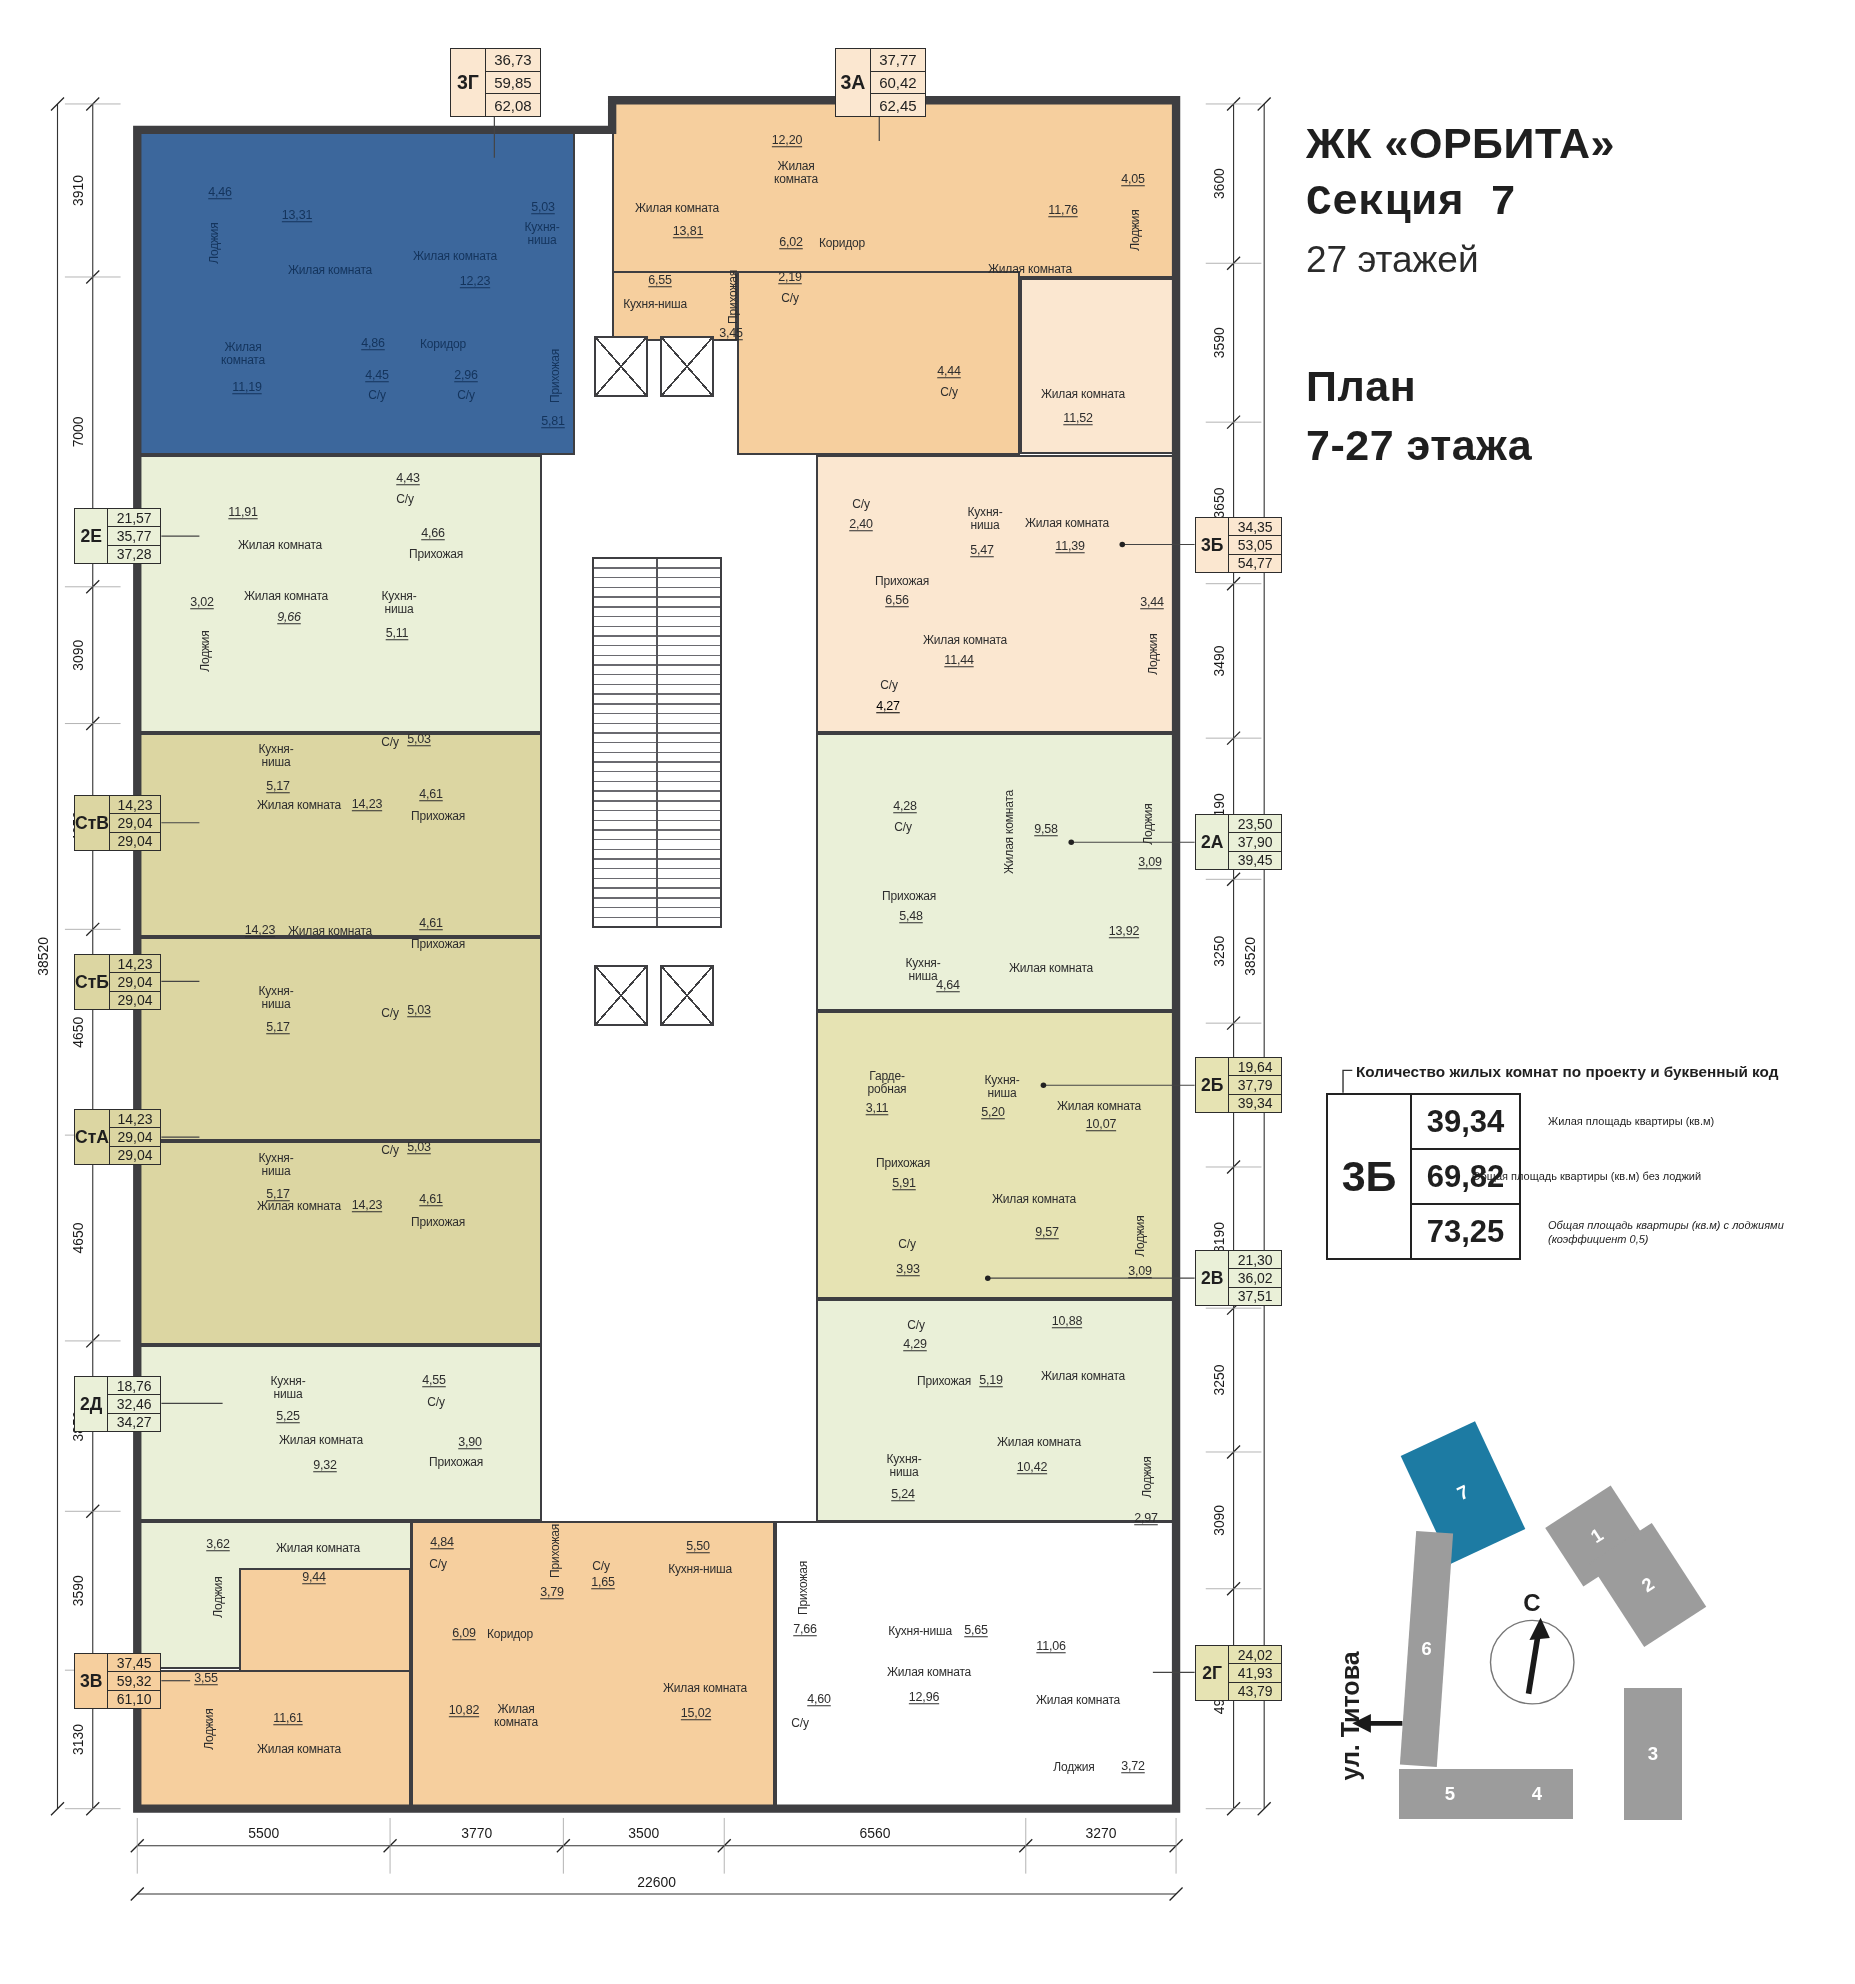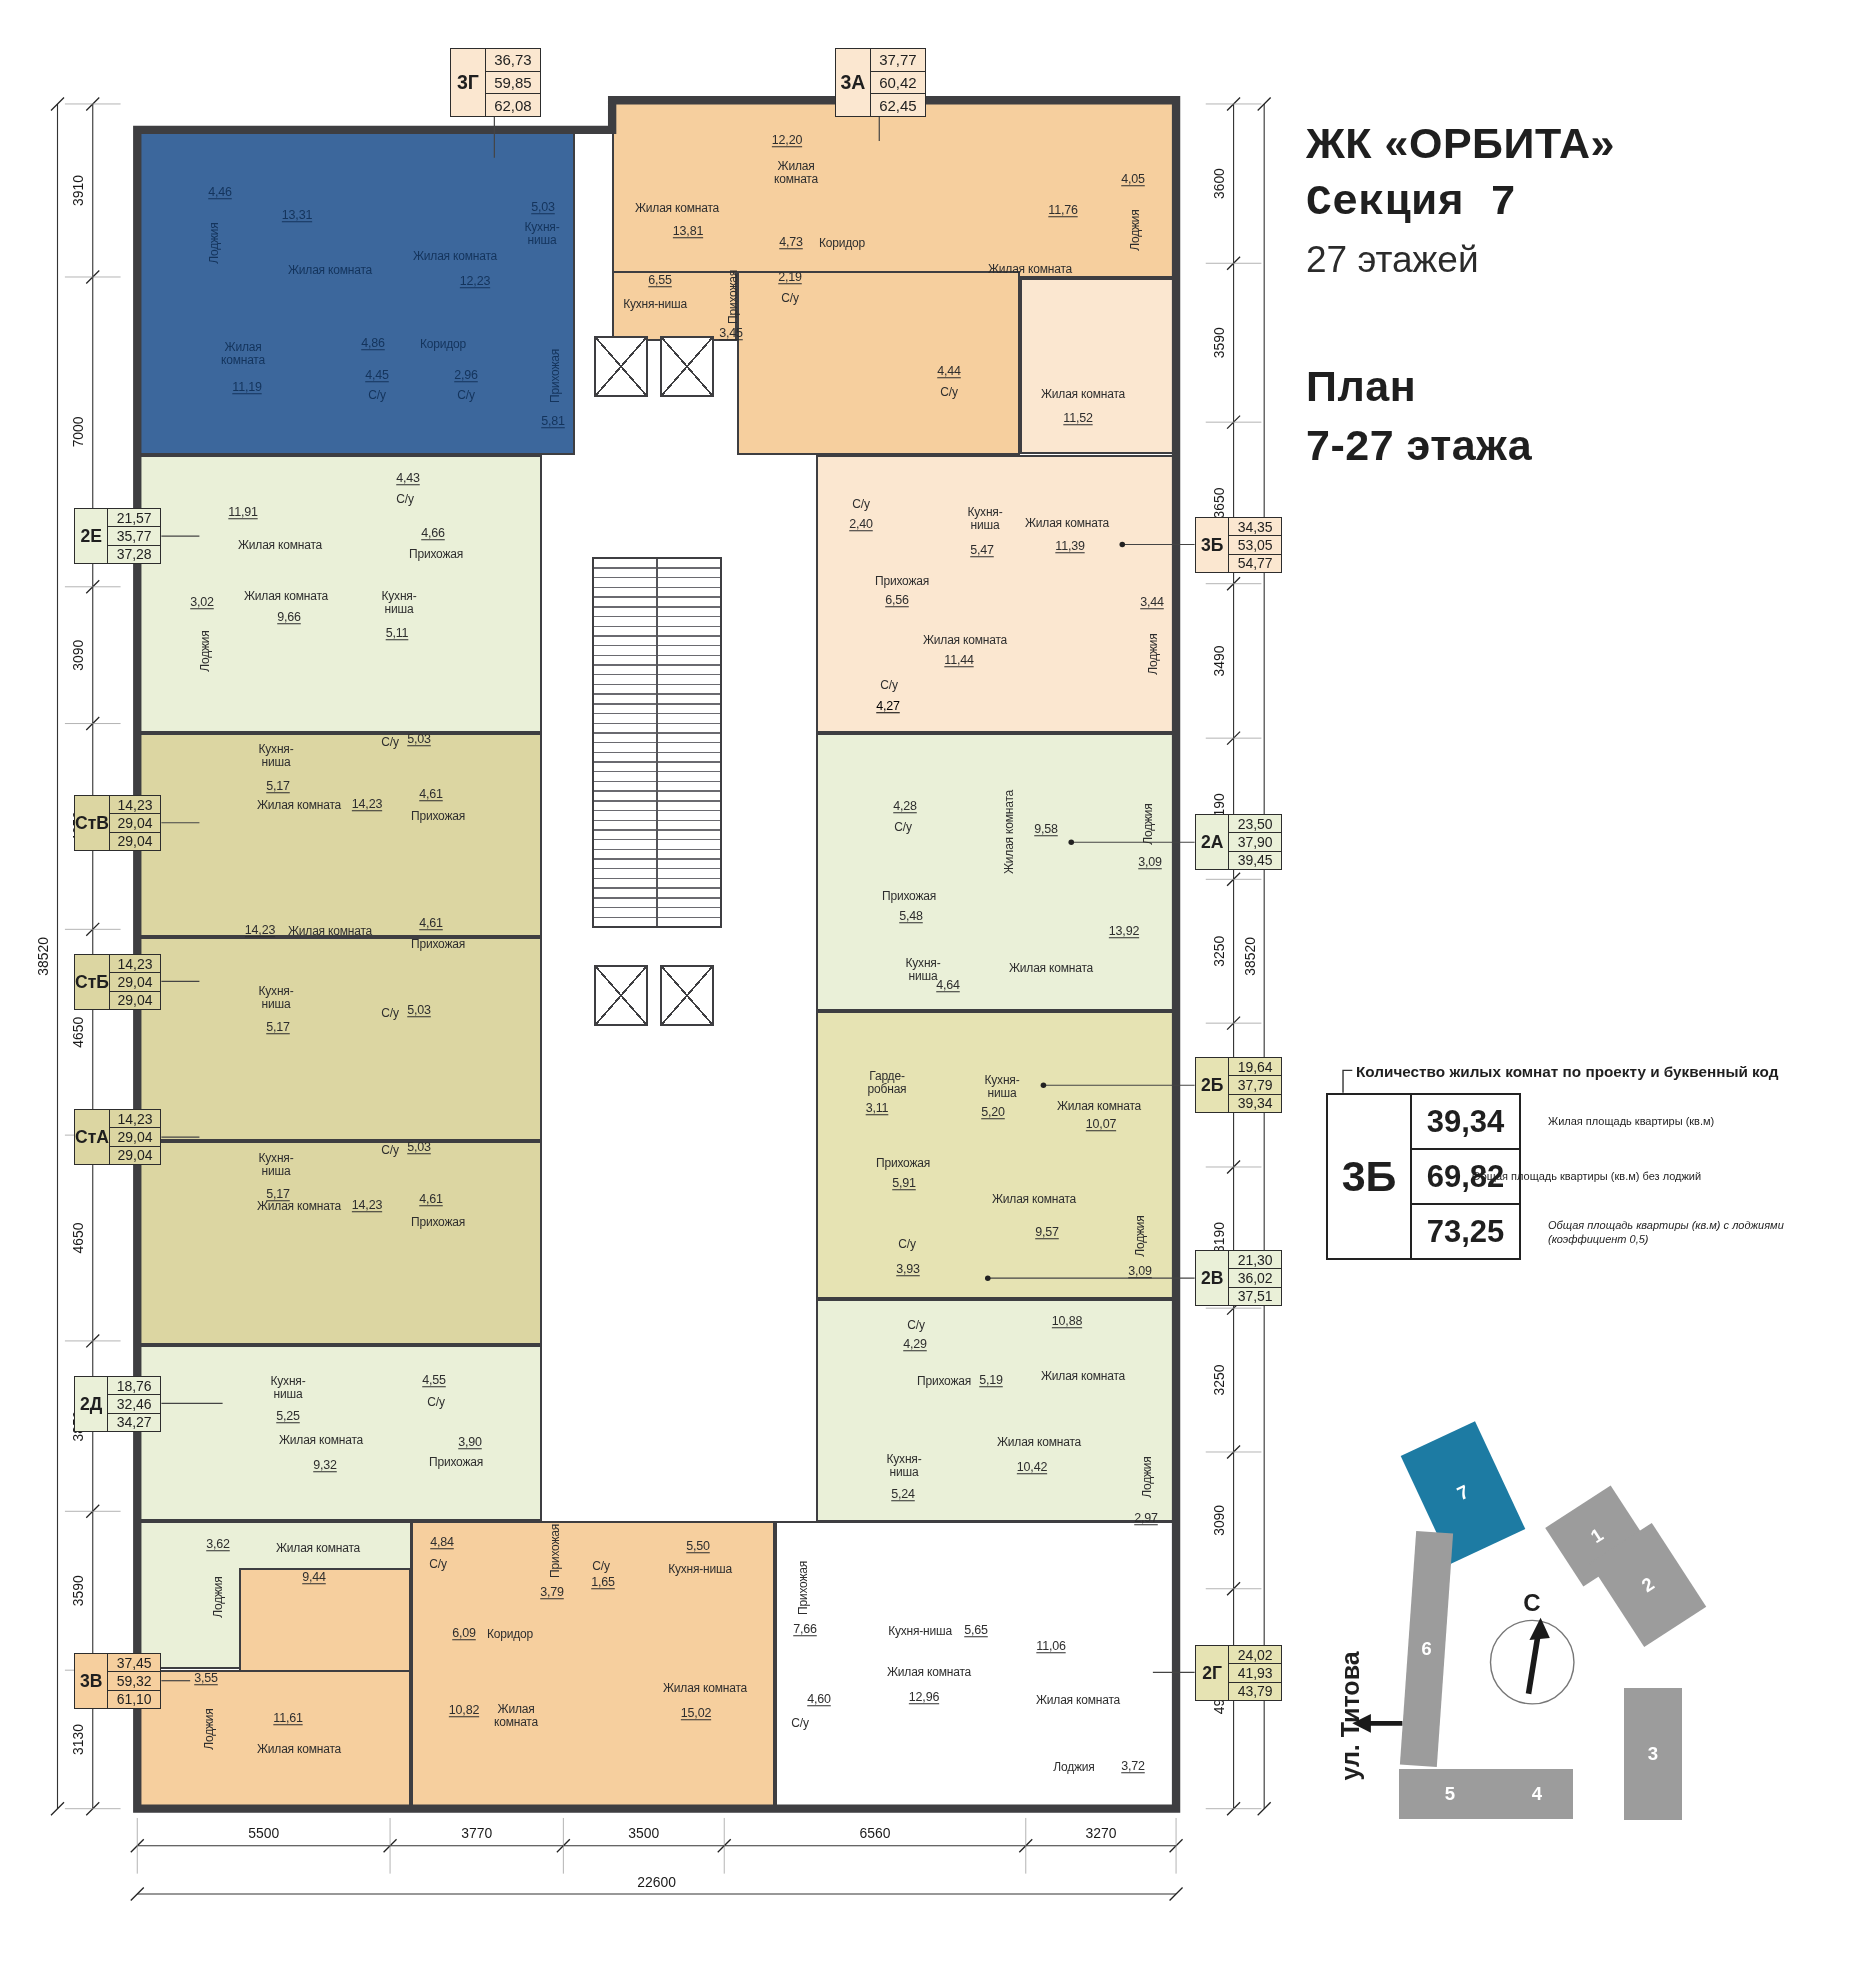--- a/index.html
+++ b/index.html
@@ -87,21 +87,21 @@
       <div class="apt" style="left: 612px; top: 271px; width: 125px; height: 70px; background: rgb(246, 207, 158);"></div>
       <div class="apt" style="left: 737px; top: 271px; width: 283px; height: 184px; background: rgb(246, 207, 158);"></div>
       <div class="room-label u" style="left: 787px; top: 141px; color: rgb(46, 46, 46);">12,20</div>
       <div class="room-label wrap" style="left: 796px; top: 173px; color: rgb(46, 46, 46); width: 67px;">Жилая комната</div>
       <div class="room-label u" style="left: 1063px; top: 211px; color: rgb(46, 46, 46);">11,76</div>
       <div class="room-label" style="left: 1030px; top: 269px; color: rgb(46, 46, 46);">Жилая комната</div>
       <div class="room-label u" style="left: 1133px; top: 180px; color: rgb(46, 46, 46);">4,05</div>
       <div class="room-label v" style="left: 1135px; top: 230px; color: rgb(46, 46, 46);">Лоджия</div>
       <div class="room-label" style="left: 677px; top: 208px; color: rgb(46, 46, 46);">Жилая комната</div>
       <div class="room-label u" style="left: 688px; top: 232px; color: rgb(46, 46, 46);">13,81</div>
-      <div class="room-label u" style="left: 791px; top: 243px; color: rgb(46, 46, 46);">4,73</div>
+      <div class="room-label u" style="left: 791px; top: 243px; color: rgb(46, 46, 46);">6,02</div>
       <div class="room-label" style="left: 842px; top: 243px; color: rgb(46, 46, 46);">Коридор</div>
       <div class="room-label u" style="left: 660px; top: 281px; color: rgb(46, 46, 46);">6,55</div>
       <div class="room-label" style="left: 655px; top: 304px; color: rgb(46, 46, 46);">Кухня-ниша</div>
       <div class="room-label v" style="left: 733px; top: 297px; color: rgb(46, 46, 46);">Прихожая</div>
       <div class="room-label u" style="left: 731px; top: 334px; color: rgb(46, 46, 46);">3,45</div>
       <div class="room-label u" style="left: 790px; top: 278px; color: rgb(46, 46, 46);">2,19</div>
       <div class="room-label" style="left: 790px; top: 298px; color: rgb(46, 46, 46);">С/у</div>
       <div class="room-label u" style="left: 949px; top: 372px; color: rgb(46, 46, 46);">4,44</div>
       <div class="room-label" style="left: 949px; top: 392px; color: rgb(46, 46, 46);">С/у</div>
       <div class="apt-table top" style="left: 835px; top: 48px; width: 91px; height: 69px; background: rgb(251, 231, 208);">
@@ -139,21 +139,21 @@
         </div>
       </div>
       <div class="apt" style="left: 137px; top: 455px; width: 405px; height: 278px; background: rgb(234, 240, 216);"></div>
       <div class="room-label u" style="left: 243px; top: 513px; color: rgb(46, 46, 46);">11,91</div>
       <div class="room-label" style="left: 280px; top: 545px; color: rgb(46, 46, 46);">Жилая комната</div>
       <div class="room-label u" style="left: 408px; top: 479px; color: rgb(46, 46, 46);">4,43</div>
       <div class="room-label" style="left: 405px; top: 499px; color: rgb(46, 46, 46);">С/у</div>
       <div class="room-label u" style="left: 433px; top: 534px; color: rgb(46, 46, 46);">4,66</div>
       <div class="room-label" style="left: 436px; top: 554px; color: rgb(46, 46, 46);">Прихожая</div>
       <div class="room-label" style="left: 286px; top: 596px; color: rgb(46, 46, 46);">Жилая комната</div>
-      <div class="room-label u" style="left: 289px; top: 618px; color: rgb(46, 46, 46);">9,66</div>
+      <div class="room-label u" style="left: 289px; top: 618px; color: rgb(46, 46, 46); font-style: italic;">9,66</div>
       <div class="room-label wrap" style="left: 399px; top: 603px; color: rgb(46, 46, 46); width: 59px;">Кухня-ниша</div>
       <div class="room-label u" style="left: 397px; top: 634px; color: rgb(46, 46, 46);">5,11</div>
       <div class="room-label u" style="left: 202px; top: 603px; color: rgb(46, 46, 46);">3,02</div>
       <div class="room-label v" style="left: 205px; top: 651px; color: rgb(46, 46, 46);">Лоджия</div>
       <div class="apt-table" style="left: 74px; top: 508px; width: 87px; height: 56px; background: rgb(234, 240, 216);">
         <div class="tbl-code">2Е</div>
         <div class="tbl-vals">
           <div>21,57</div>
           <div>35,77</div>
           <div>37,28</div>

